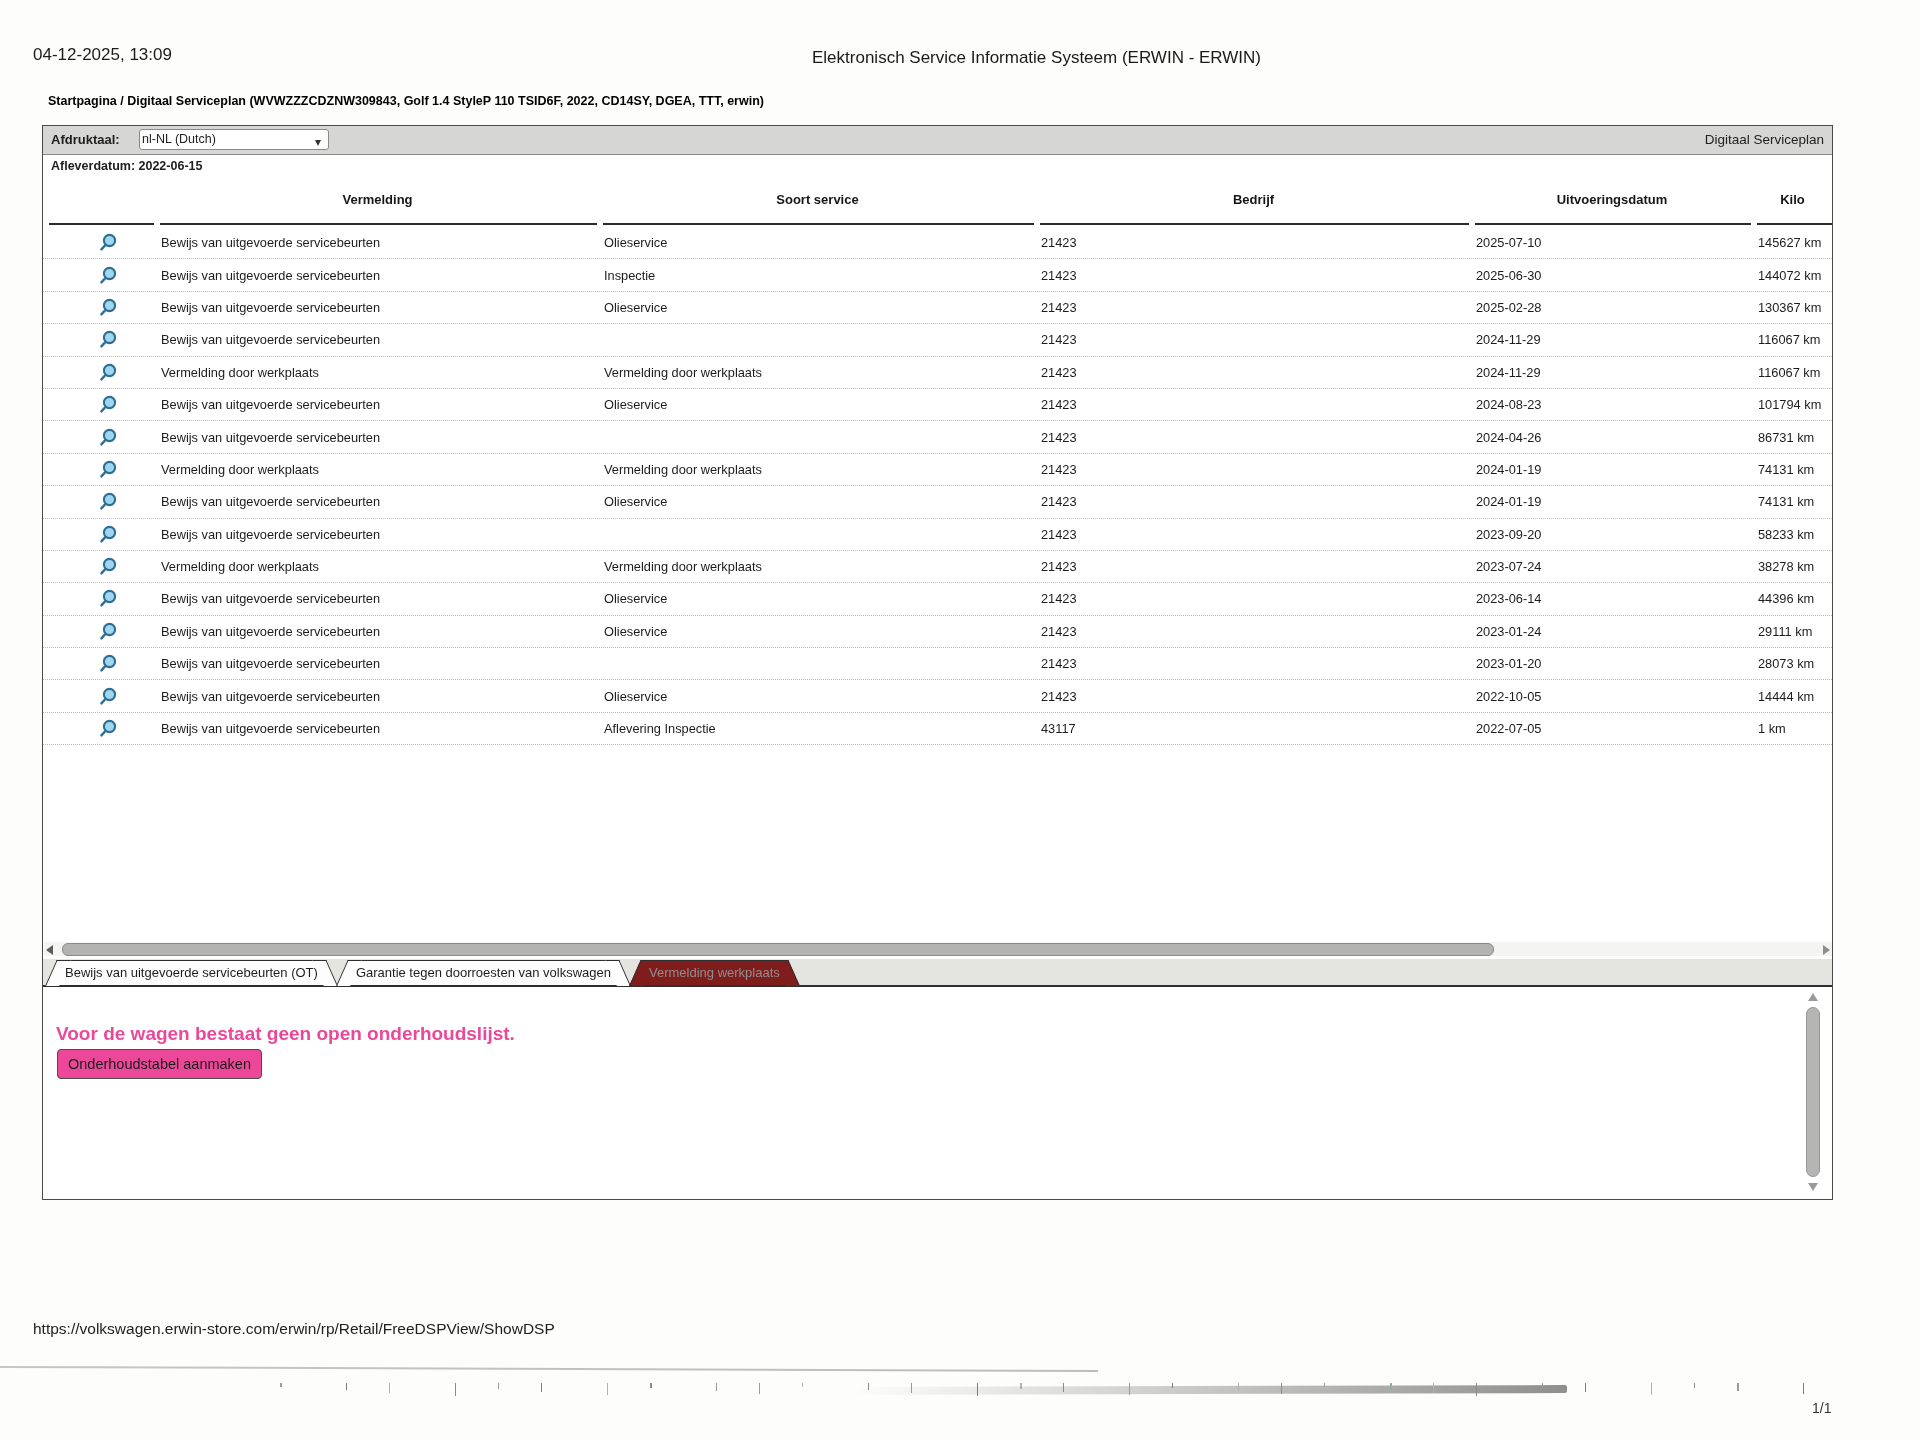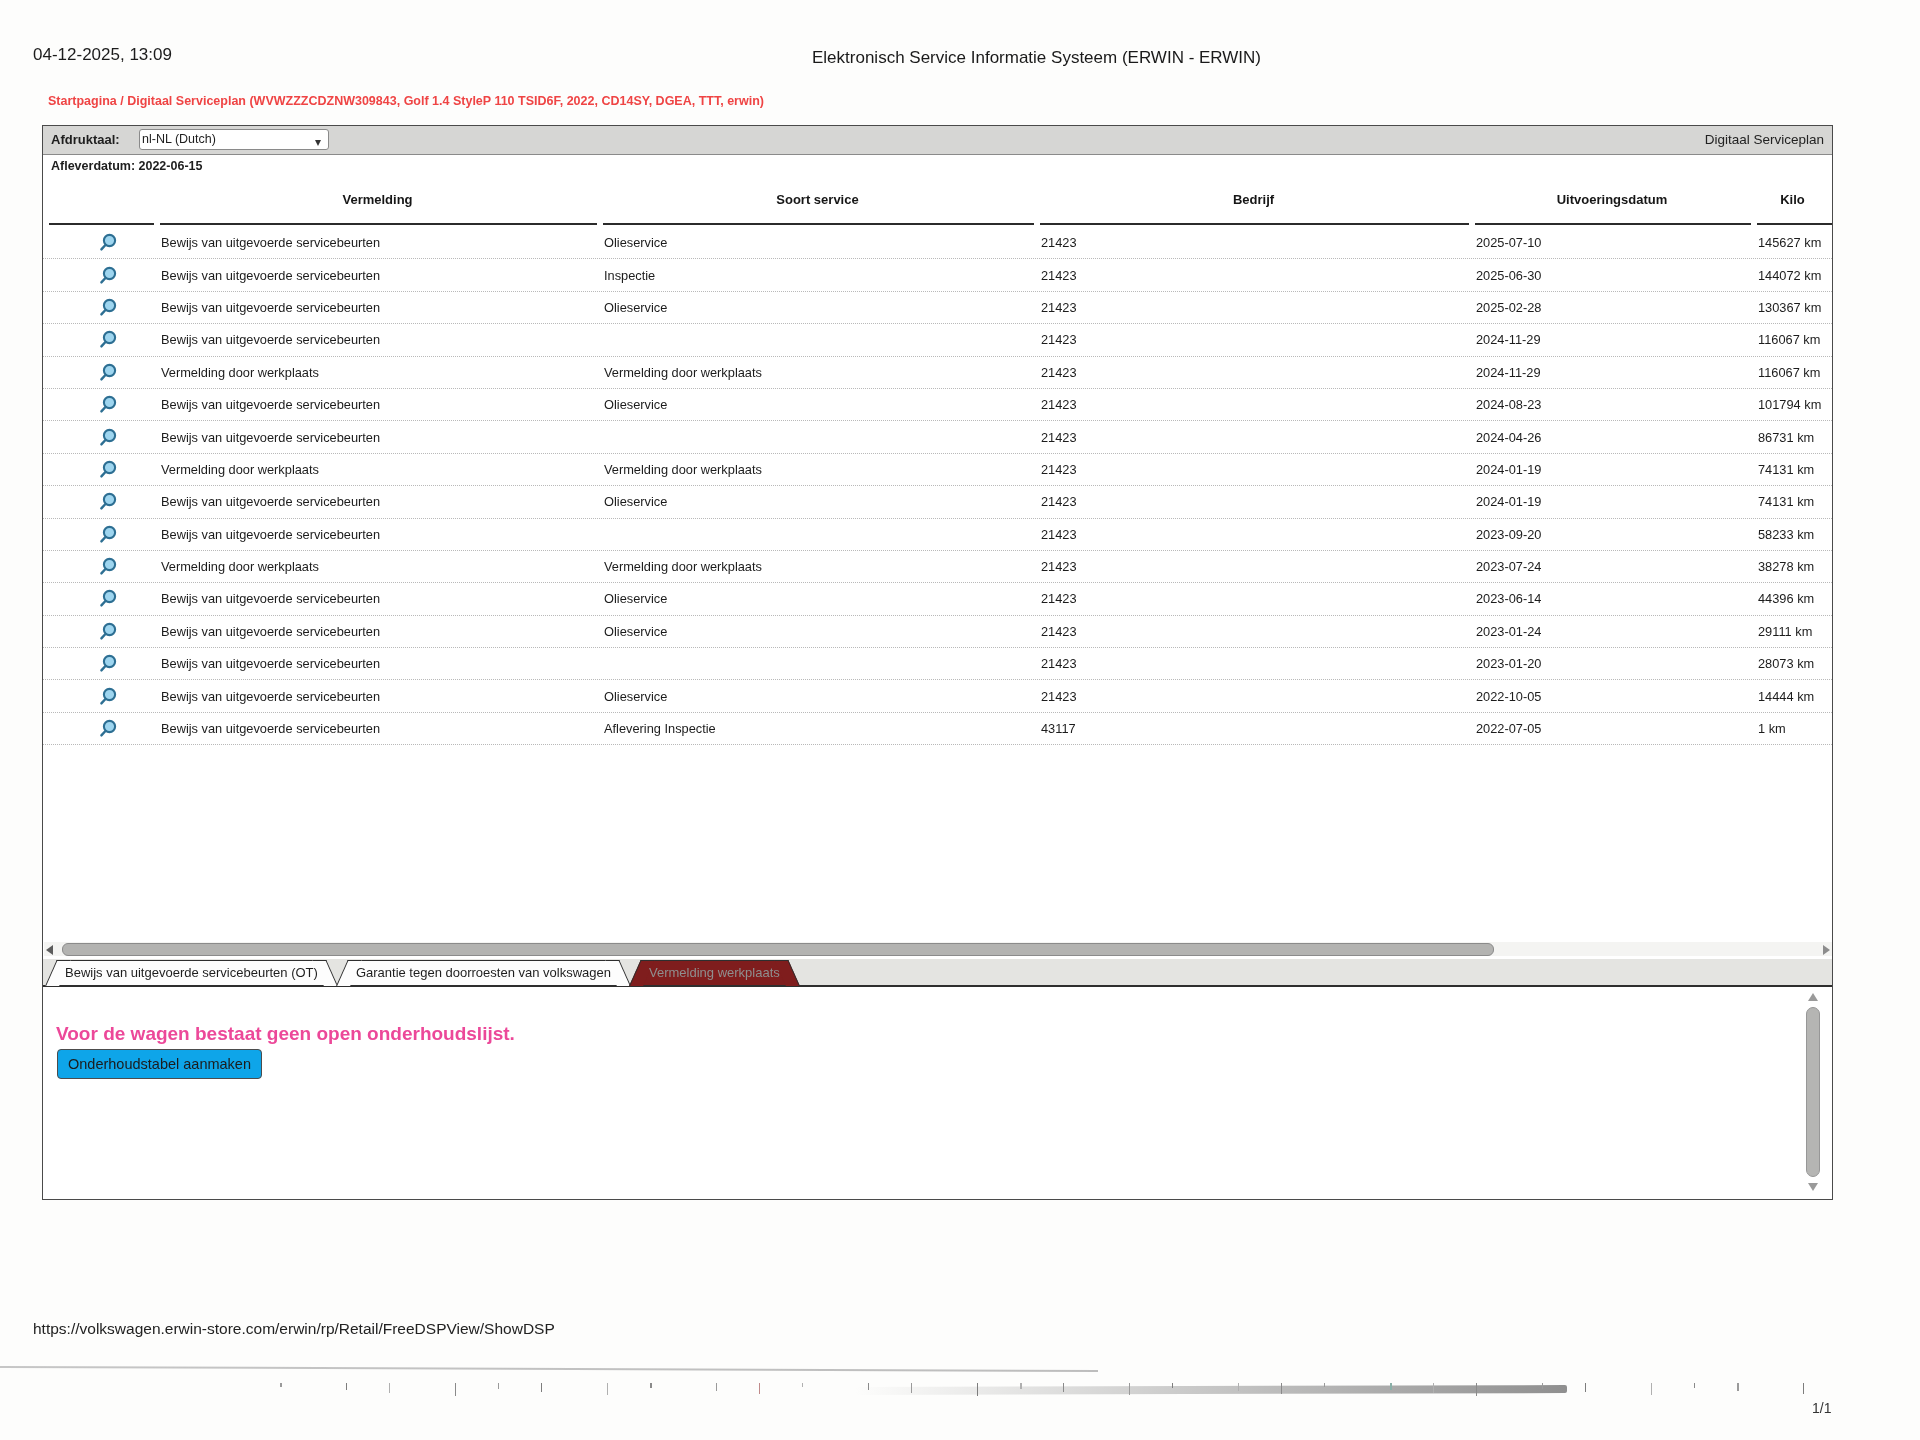--- a/index.html
+++ b/index.html
@@ -5,21 +5,21 @@
   html,body{margin:0;padding:0;}
   body{
     width:1920px;height:1440px;position:relative;overflow:hidden;
     background:#fdfdfc;color:#1e1e1e;
     font-family:"Liberation Sans","DejaVu Sans",sans-serif;
   }
   .abs{position:absolute;}
   
   #printed-at{left:33px;top:45px;font-size:17px;color:#1c1c1c;}
   #app-title{left:812px;top:48px;font-size:17px;color:#1a1a1a;}
-  #breadcrumb{left:48px;top:94px;font-size:12.5px;font-weight:bold;color:#ef4444;text-align:center;}
+  #breadcrumb{left:48px;top:94px;font-size:12.5px;font-weight:bold;color:#000000;text-align:center;}
   
   #main-box{
     left:42px;top:125px;width:1791px;height:1075px;
     border:1.5px solid #4a4a4a;background:#ffffff;box-sizing:border-box;
   }
   #toolbar{
     left:0;top:0;right:0;height:28px;
     background:#d6d6d4;border-bottom:1px solid #8a8a8a;
   }
   #lang-label{left:8px;top:6px;font-size:13px;font-weight:bold;}
@@ -73,21 +73,21 @@
     content:"";position:absolute;top:-1.5px;bottom:0;right:-6px;width:13px;
     transform:skewX(24deg);background:inherit;
     border-right:1.5px solid #2e2e2e;border-top:1.5px solid #2e2e2e;z-index:-1;
   }
   .tab.disabled{color:#8f8f8f;background:#7f1d1d;}
   
   #bottom-panel{left:0;top:861px;width:1789px;height:211px;background:#fff;}
   #panel-message{left:13px;top:36px;font-size:19px;font-weight:bold;color:#ec4899;}
   #create-btn{
     left:14px;top:62px;height:30px;padding:0 10px;
-    background:#0ea5e9;border:1.5px solid #4c4c4c;border-radius:4px;
+    background:#ec4899;border:1.5px solid #4c4c4c;border-radius:4px;
     font-size:14.5px;color:#1c1c1c;line-height:27px;cursor:pointer;
   }
   #vscroll{right:10px;top:4px;width:18px;height:202px;}
   #vscroll-up{left:4px;top:2px;border-left:5px solid transparent;border-right:5px solid transparent;border-bottom:8px solid #9a9a9a;}
   #vscroll-down{left:4px;bottom:2px;border-left:5px solid transparent;border-right:5px solid transparent;border-top:8px solid #9a9a9a;}
   #vscroll-thumb{
     position:absolute;left:2px;top:16px;width:12px;height:168px;
     background:#b5b5b3;border:1px solid #979797;border-radius:7px;
   }
   

